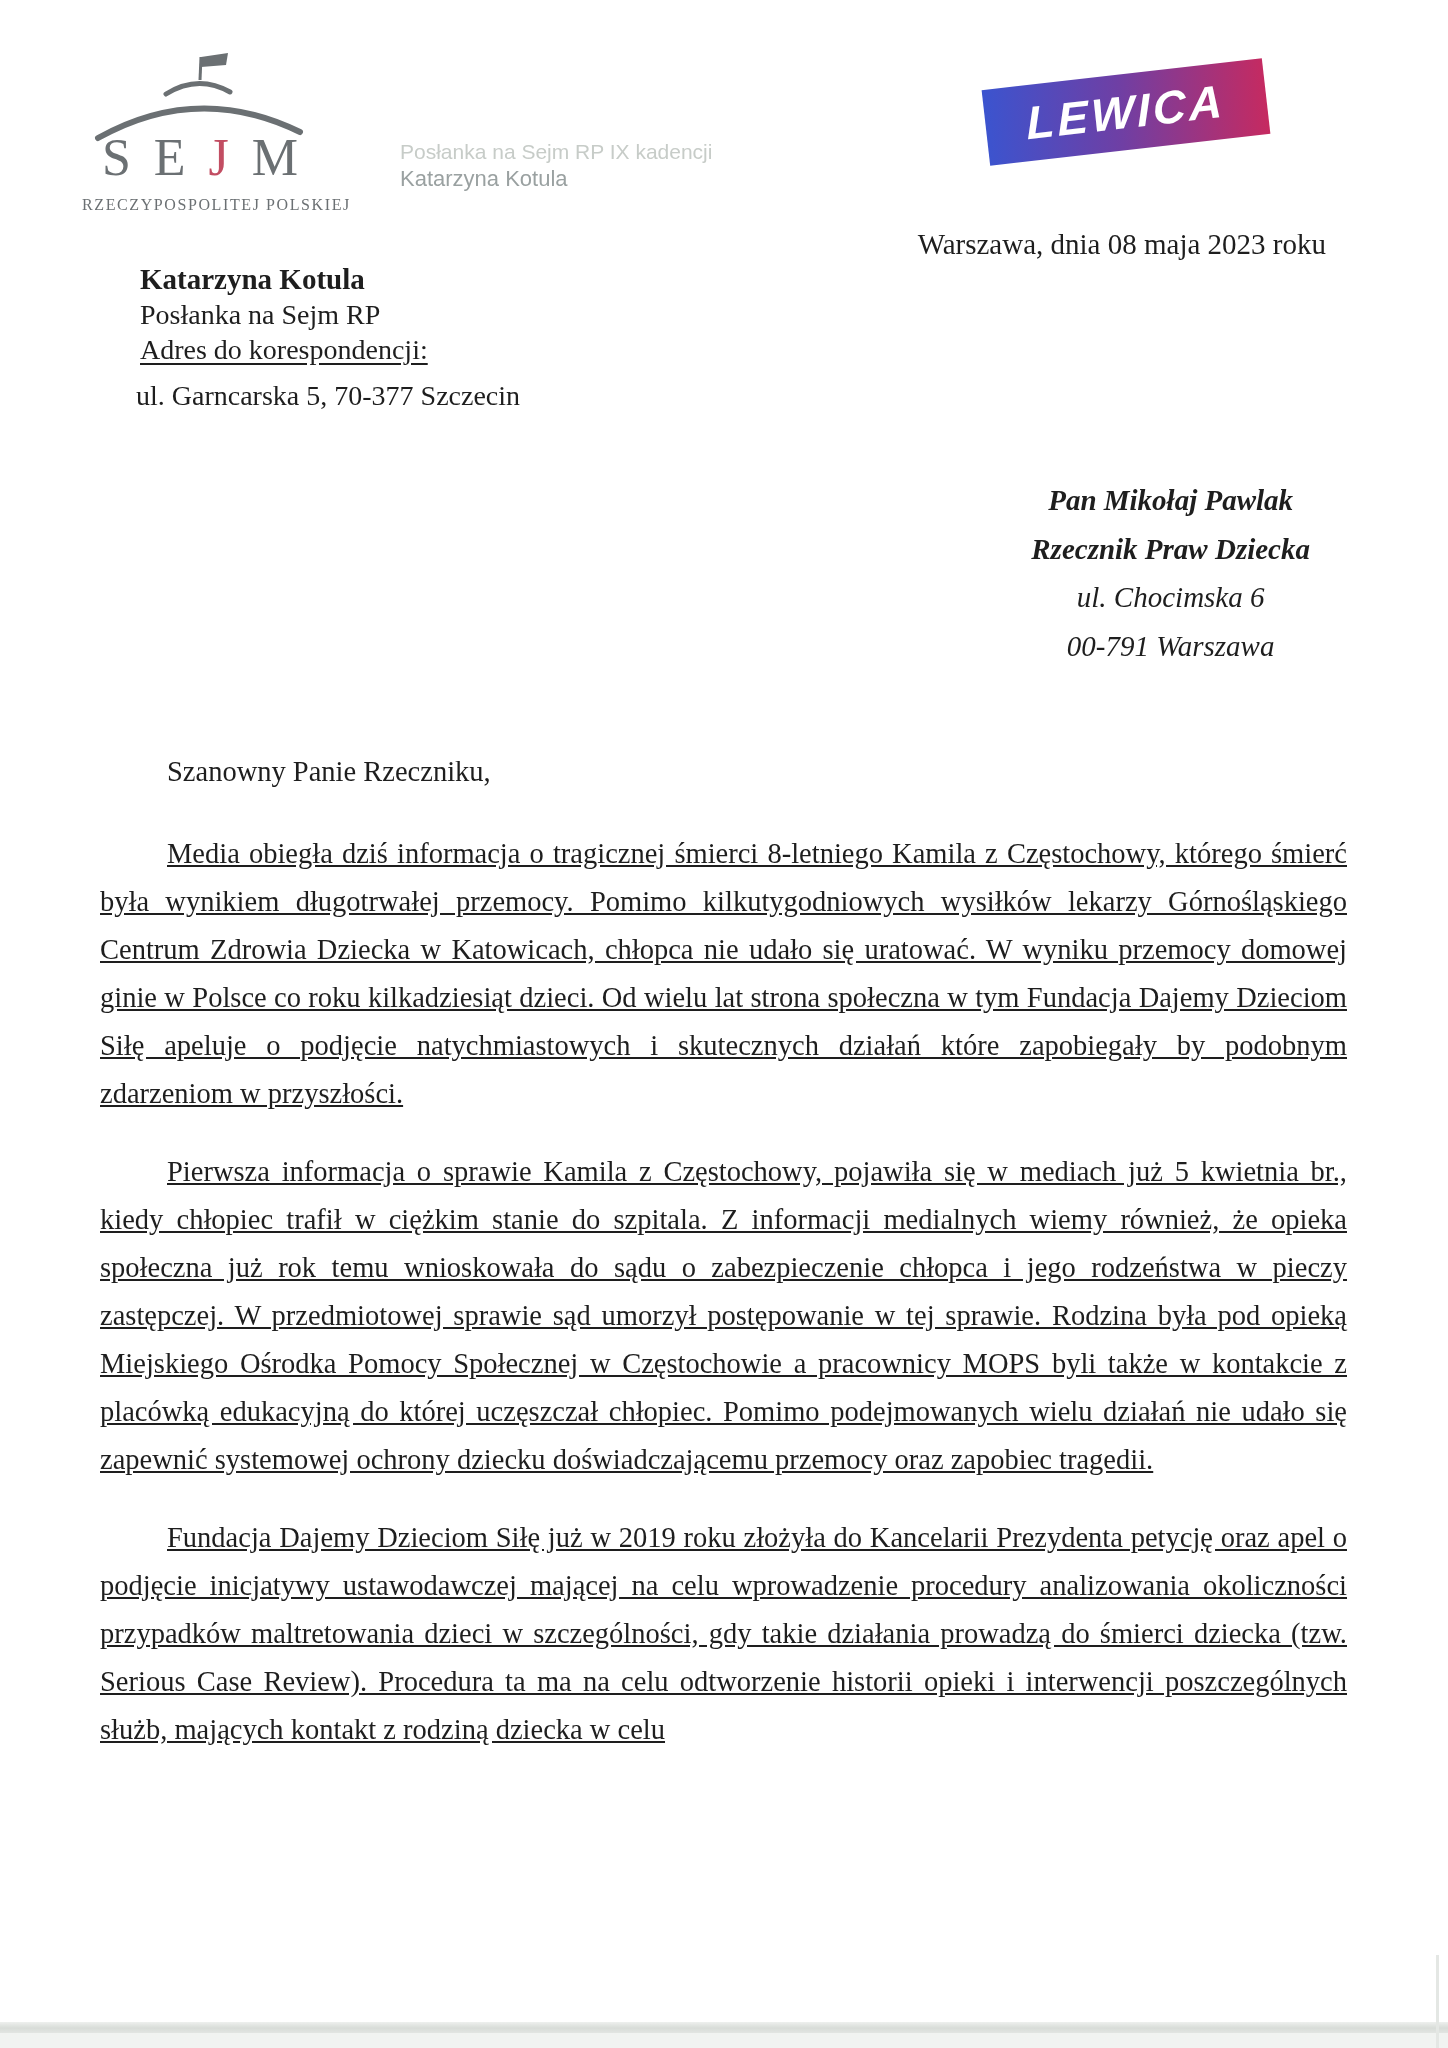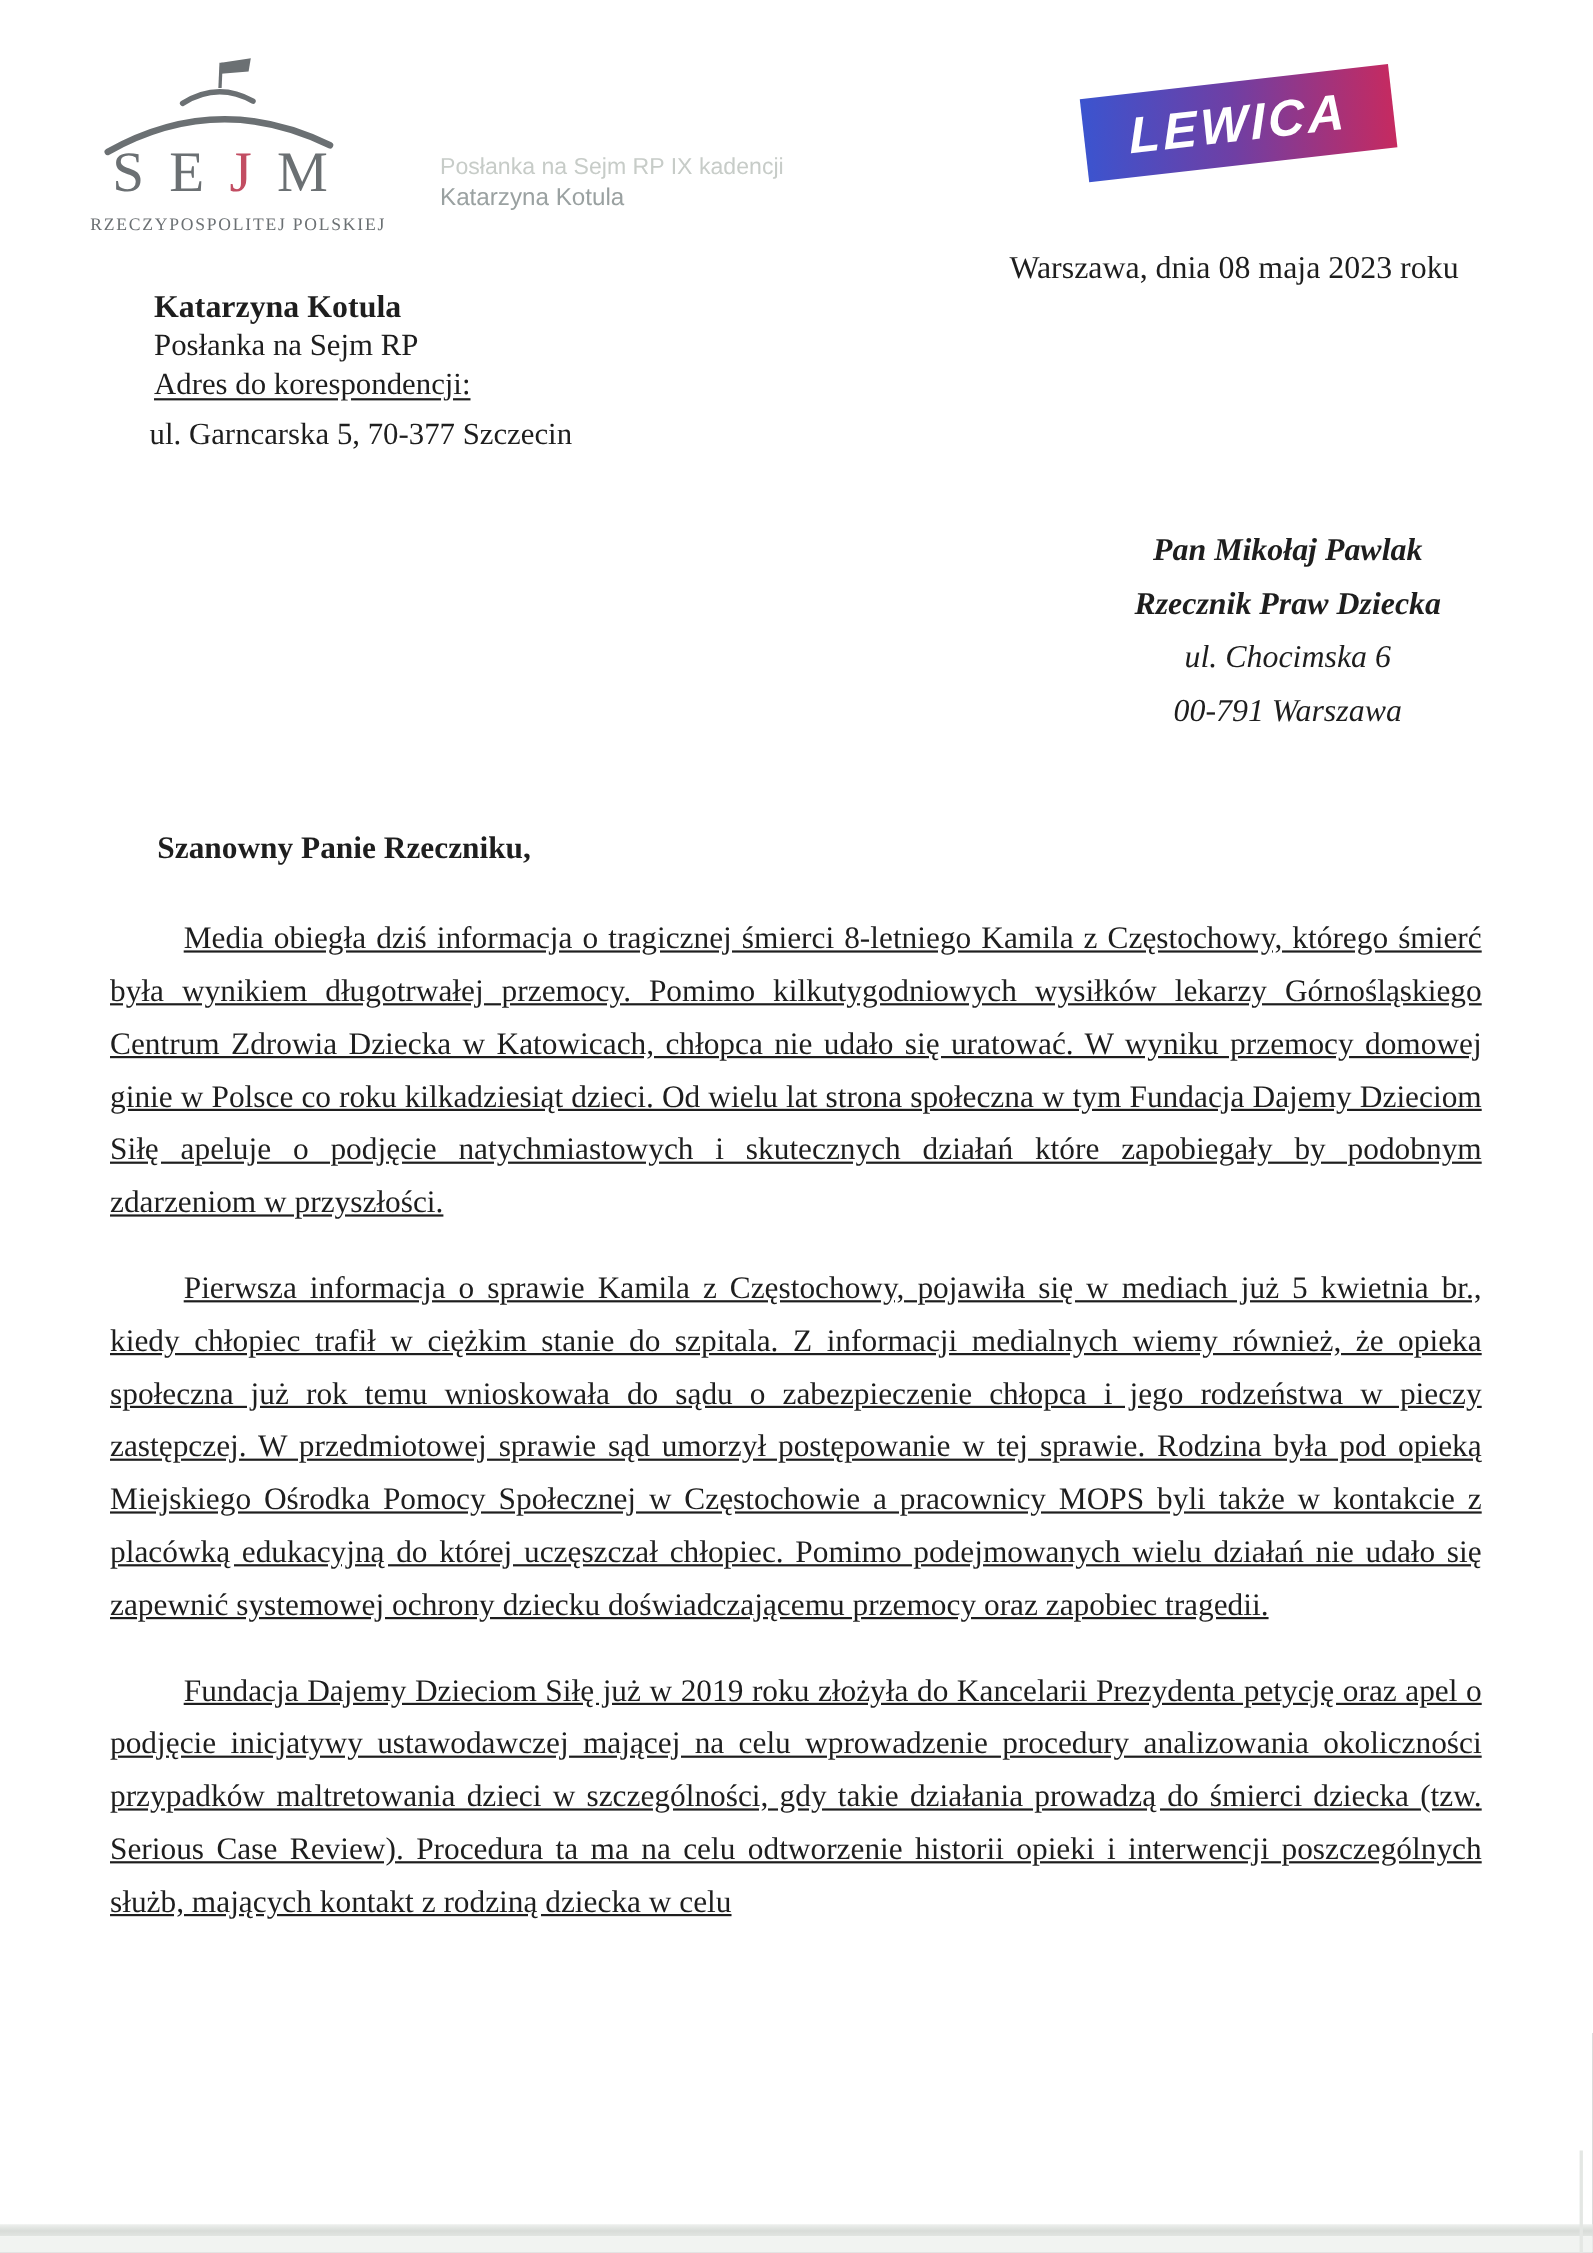--- a/index.html
+++ b/index.html
@@ -32,21 +32,21 @@
   
   .dateline{position:absolute;left:88px;top:228px;width:1238px;text-align:right;font-size:29px;}
   .sender{position:absolute;left:140px;top:262px;font-size:28px;line-height:35px;}
   .sender .name{font-weight:bold;font-size:29px;}
   .sender .addr-label{text-decoration:underline;text-underline-offset:4px;}
   .sender .addr{margin-top:11px;margin-left:-4px;font-family:Liberation Serif, serif;}
   .recipient{position:absolute;right:138px;top:476px;text-align:center;font-size:29px;line-height:48.5px;font-style:italic;}
   .recipient .b{font-weight:bold;}
   
   .letter-body{position:absolute;left:100px;top:748px;width:1247px;font-size:28.5px;line-height:48px;}
-  .salutation{margin:0 0 34px 43px;font-weight:bold;}
+  .salutation{margin:0 0 34px 67px;}
   .letter-body p{margin:0 0 30px 0;text-align:justify;text-indent:67px;text-decoration:underline;}
   
   .scan-band{position:absolute;left:0;top:2022px;width:1448px;height:11px;
     background:linear-gradient(180deg,#eef0ee 0%,#d8dcd8 55%,#e2e5e2 100%);}
   .scan-bottom{position:absolute;left:0;top:2033px;width:1448px;height:15px;background:#f1f3f1;}
   .scan-right{position:absolute;left:1436px;top:1955px;width:3px;height:93px;background:#e4e7e4;}
 </style>
 </head>
 <body>
 

